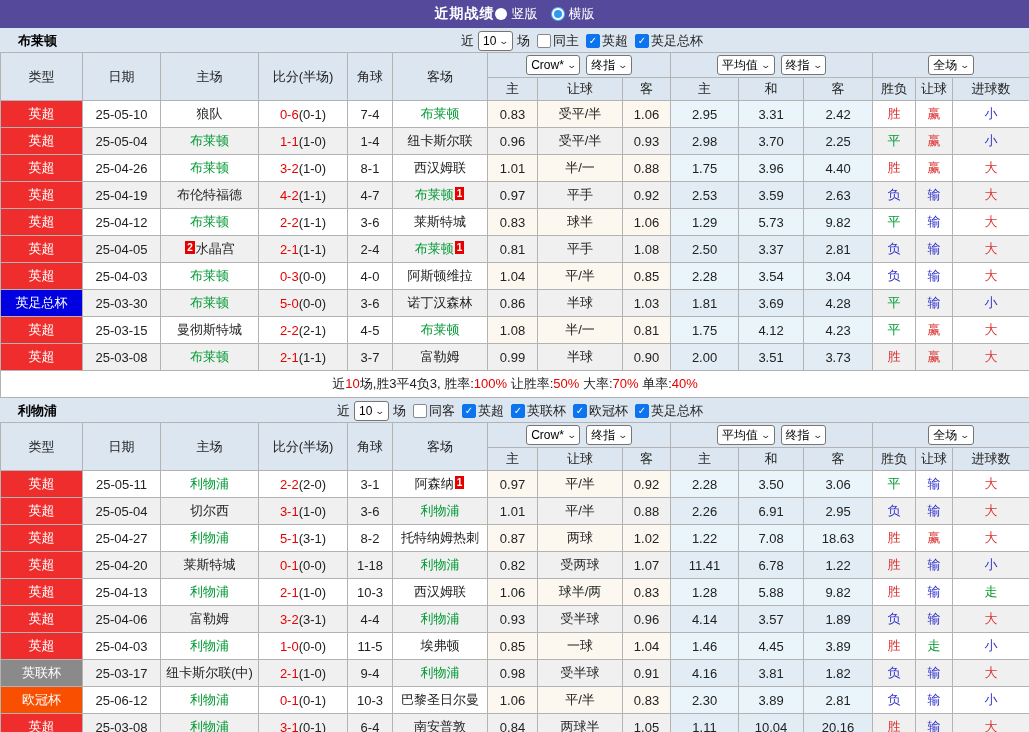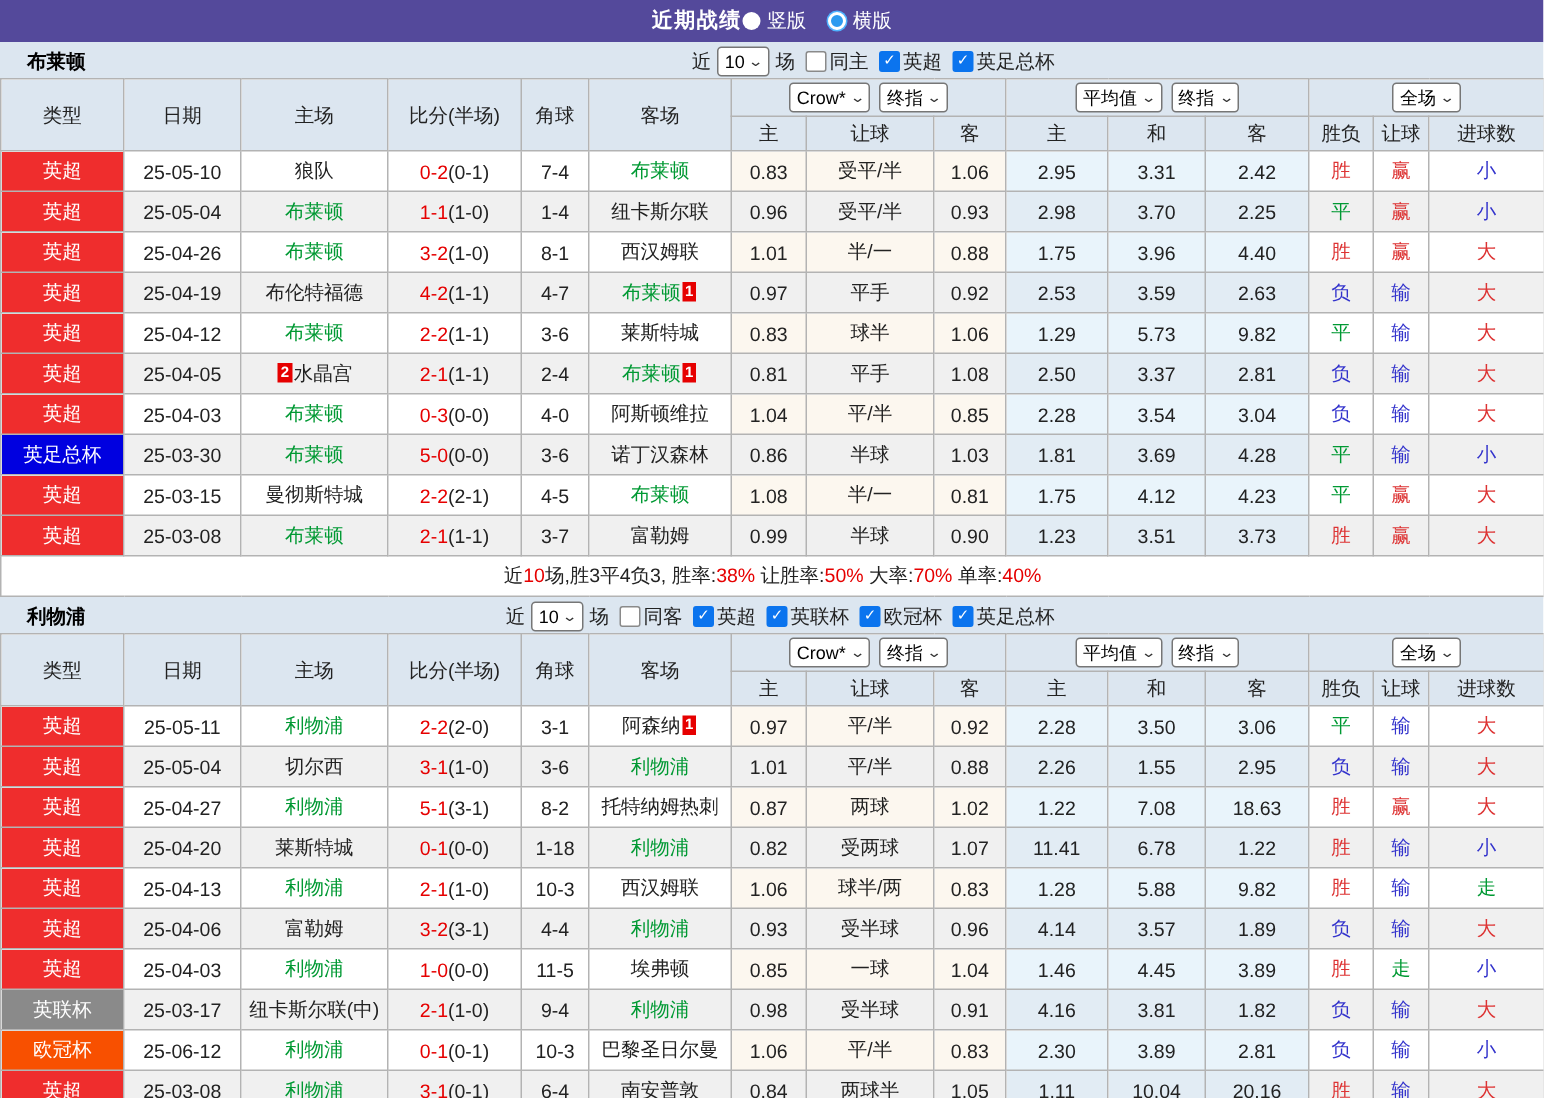--- a/index.html
+++ b/index.html
@@ -146,21 +146,21 @@
             <th>胜负</th>
             <th>让球</th>
             <th>进球数</th>
           </tr>
         </thead>
         <tbody>
           <tr>
             <td class="lg" style="background:#ef2d2d">英超</td>
             <td>25-05-10</td>
             <td><span class="">狼队</span></td>
-            <td><span class="ft">0-2</span><span class="ht">(0-1)</span></td>
+            <td><span class="ft">0-6</span><span class="ht">(0-1)</span></td>
             <td>7-4</td>
             <td><span class="tg">布莱顿</span></td>
             <td class="hcol">0.83</td>
             <td class="hcol">受平/半</td>
             <td class="hcol">1.06</td>
             <td class="acol">2.95</td>
             <td class="acol">3.31</td>
             <td class="acol">2.42</td>
             <td class="res-r">胜</td>
             <td class="res-r">赢</td>
@@ -305,31 +305,31 @@
           <tr>
             <td class="lg" style="background:#ef2d2d">英超</td>
             <td>25-03-08</td>
             <td><span class="tg">布莱顿</span></td>
             <td><span class="ft">2-1</span><span class="ht">(1-1)</span></td>
             <td>3-7</td>
             <td><span class="">富勒姆</span></td>
             <td class="hcol">0.99</td>
             <td class="hcol">半球</td>
             <td class="hcol">0.90</td>
-            <td class="acol">1.23</td>
+            <td class="acol">2.00</td>
             <td class="acol">3.51</td>
             <td class="acol">3.73</td>
             <td class="res-r">胜</td>
             <td class="res-r">赢</td>
             <td class="res-r">大</td>
           </tr>
         </tbody>
         <tfoot>
           <tr>
-            <td colspan="15"><span class="">近</span><span class="red">10</span><span class="">场,胜3平4负3, 胜率:</span><span class="red">38%</span><span class=""> 让胜率:</span><span class="red">50%</span><span class=""> 大率:</span><span class="red">70%</span><span class=""> 单率:</span><span class="red">40%</span></td>
+            <td colspan="15"><span class="">近</span><span class="red">10</span><span class="">场,胜3平4负3, 胜率:</span><span class="red">100%</span><span class=""> 让胜率:</span><span class="red">50%</span><span class=""> 大率:</span><span class="red">70%</span><span class=""> 单率:</span><span class="red">40%</span></td>
           </tr>
         </tfoot>
       </table>
     </div>
     <div class="section">
       <div class="section-head">
         <span class="team-name">利物浦</span>
         <span class="filter">
           <span>近</span>
           <span class="gap"></span>
@@ -444,21 +444,21 @@
             <td class="lg" style="background:#ef2d2d">英超</td>
             <td>25-05-04</td>
             <td><span class="">切尔西</span></td>
             <td><span class="ft">3-1</span><span class="ht">(1-0)</span></td>
             <td>3-6</td>
             <td><span class="tg">利物浦</span></td>
             <td class="hcol">1.01</td>
             <td class="hcol">平/半</td>
             <td class="hcol">0.88</td>
             <td class="acol">2.26</td>
-            <td class="acol">1.55</td>
+            <td class="acol">6.91</td>
             <td class="acol">2.95</td>
             <td class="res-b">负</td>
             <td class="res-b">输</td>
             <td class="res-r">大</td>
           </tr>
           <tr>
             <td class="lg" style="background:#ef2d2d">英超</td>
             <td>25-04-27</td>
             <td><span class="tg">利物浦</span></td>
             <td><span class="ft">5-1</span><span class="ht">(3-1)</span></td>

